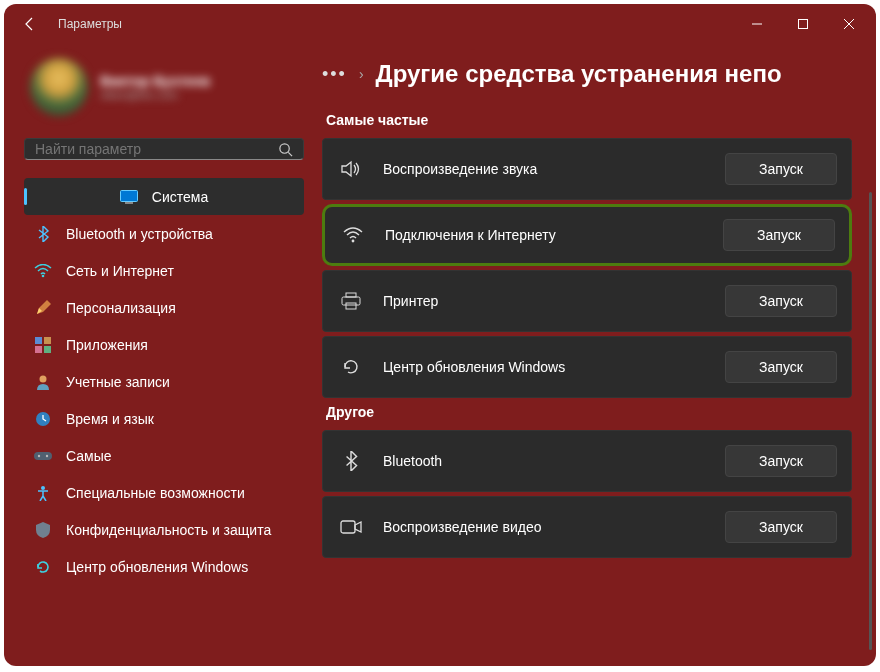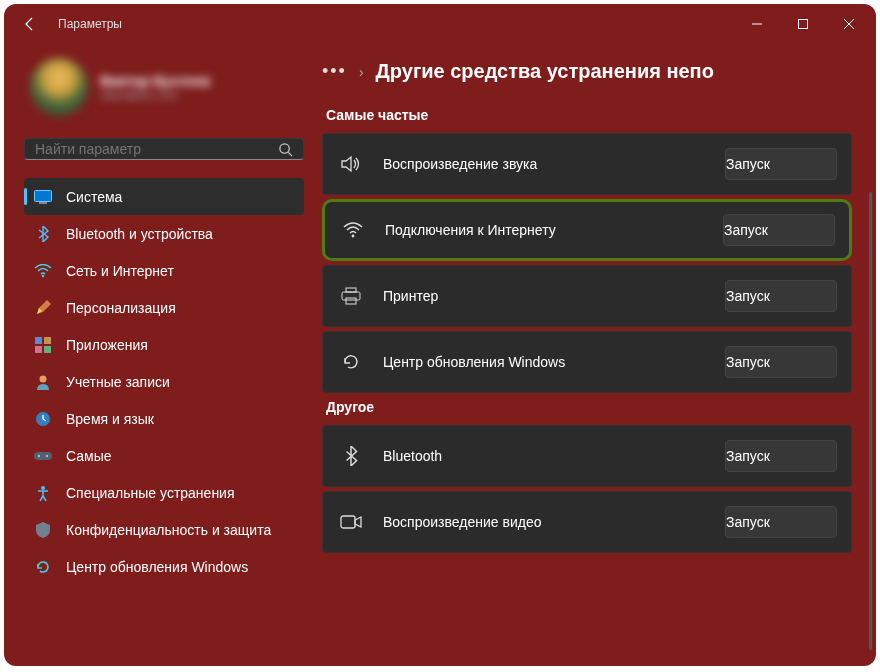--- a/index.html
+++ b/index.html
@@ -14,35 +14,35 @@
 .body { flex:1; display:flex; overflow:hidden; }
 .sidebar { width:308px; padding:0 8px 8px 20px; display:flex; flex-direction:column; overflow:hidden; }
 .user-block { display:flex; align-items:center; gap:12px; padding:14px 6px 18px 6px; filter:blur(4px); }
 .avatar { width:58px; height:58px; border-radius:50%; background:radial-gradient(circle at 50% 35%, #e8c060 0%, #d0a040 30%, #4a6a3a 55%, #2a3a2a 100%); flex-shrink:0; }
 .user-text .uname { font-size:14px; font-weight:600; color:#fff; }
 .user-text .uemail { font-size:11px; color:#aaa; }
 .search-box { display:flex; align-items:center; background:#2d2d2d; border:1px solid #3a3a3a; border-bottom:1px solid #888; border-radius:4px; height:22px; padding:0 10px; margin:4px 0 18px 0; }
 .search-box input { flex:1; background:transparent; border:none; outline:none; color:#ccc; font-size:14px; }
 .nav { flex:1; overflow-y:auto; }
 .nav-item { display:flex; align-items:center; gap:14px; height:37px; padding:0 10px; border-radius:4px; font-size:14px; position:relative; }
-.nav-item.selected { background:#2d2d2d; }
+.nav-item.selected { background:#2d2d2d;justify-content:center; }
 .nav-item.selected::before { content:""; position:absolute; left:0; top:10px; bottom:10px; width:3px; background:#4cc2ff; border-radius:2px; }
 .nav-icon { width:18px; height:18px; display:flex; align-items:center; justify-content:center; flex-shrink:0; }
 .main { flex:1; display:flex; flex-direction:column; overflow:hidden; position:relative; }
 .breadcrumb-row { display:flex; align-items:center; gap:12px; padding:16px 10px 18px 10px; }
 .more-dots { font-size:18px; color:#ddd; letter-spacing:2px; }
 .bc-arrow { font-size:14px; color:#aaa; }
-.page-title { font-size:20px; font-weight:600; white-space:nowrap; }
+.page-title { font-size:24px; font-weight:600; white-space:nowrap; }
 .scroll-area { flex:1; overflow:hidden; padding:0 24px 0 10px; position:relative; }
 .section-head { font-size:14px; font-weight:600; margin:6px 0 10px 4px; }
 .card { background:#2b2b2b; border:1px solid #333; border-radius:4px; height:62px; display:flex; align-items:center; padding:0 14px 0 14px; margin-bottom:4px; gap:18px; }
 .card.highlight { border:3px solid #4d7c0f; border-radius:10px; }
 .card-icon { width:28px; display:flex; align-items:center; justify-content:center; color:#eee; }
 .card-label { flex:1; font-size:14px; }
-.run-btn { background:#373737; border:1px solid #444; border-radius:4px; height:32px; min-width:112px; display:flex; align-items:center; font-size:14px; color:#fff; }
+.run-btn { background:#373737; border:1px solid #444; border-radius:4px; height:32px; min-width:112px; display:flex; align-items:center; justify-content:center; font-size:14px; color:#fff; }
 .section-gap { }
 .vscroll { position:absolute; right:4px; top:148px; bottom:16px; width:3px; background:#555; border-radius:2px; }
 svg { display:block; }
 </style>
 </head>
 <body>
 
 <div class="window">
 
   <div class="titlebar">
@@ -169,21 +169,21 @@
             </span>
           <span>Самые</span>
         </div>
         <div class="nav-item">
           <span class="nav-icon">
               <svg width="16" height="16" viewBox="0 0 16 16">
                 <circle cx="8" cy="3" r="2" fill="#4cc2ff"></circle>
                 <path d="M3 6 L13 6 M8 6 V11 M8 11 L5 16 M8 11 L11 16" stroke="#4cc2ff" stroke-width="1.5" fill="none"></path>
               </svg>
             </span>
-          <span>Специальные устранения</span>
+          <span>Специальные возможности</span>
         </div>
         <div class="nav-item">
           <span class="nav-icon">
               <svg width="14" height="16" viewBox="0 0 14 16">
                 <path d="M7 0 L14 3 V8 Q14 14 7 16 Q0 14 0 8 V3 Z" fill="#708090"></path>
               </svg>
             </span>
           <span>Конфиденциальность и защита</span>
         </div>
         <div class="nav-item">

